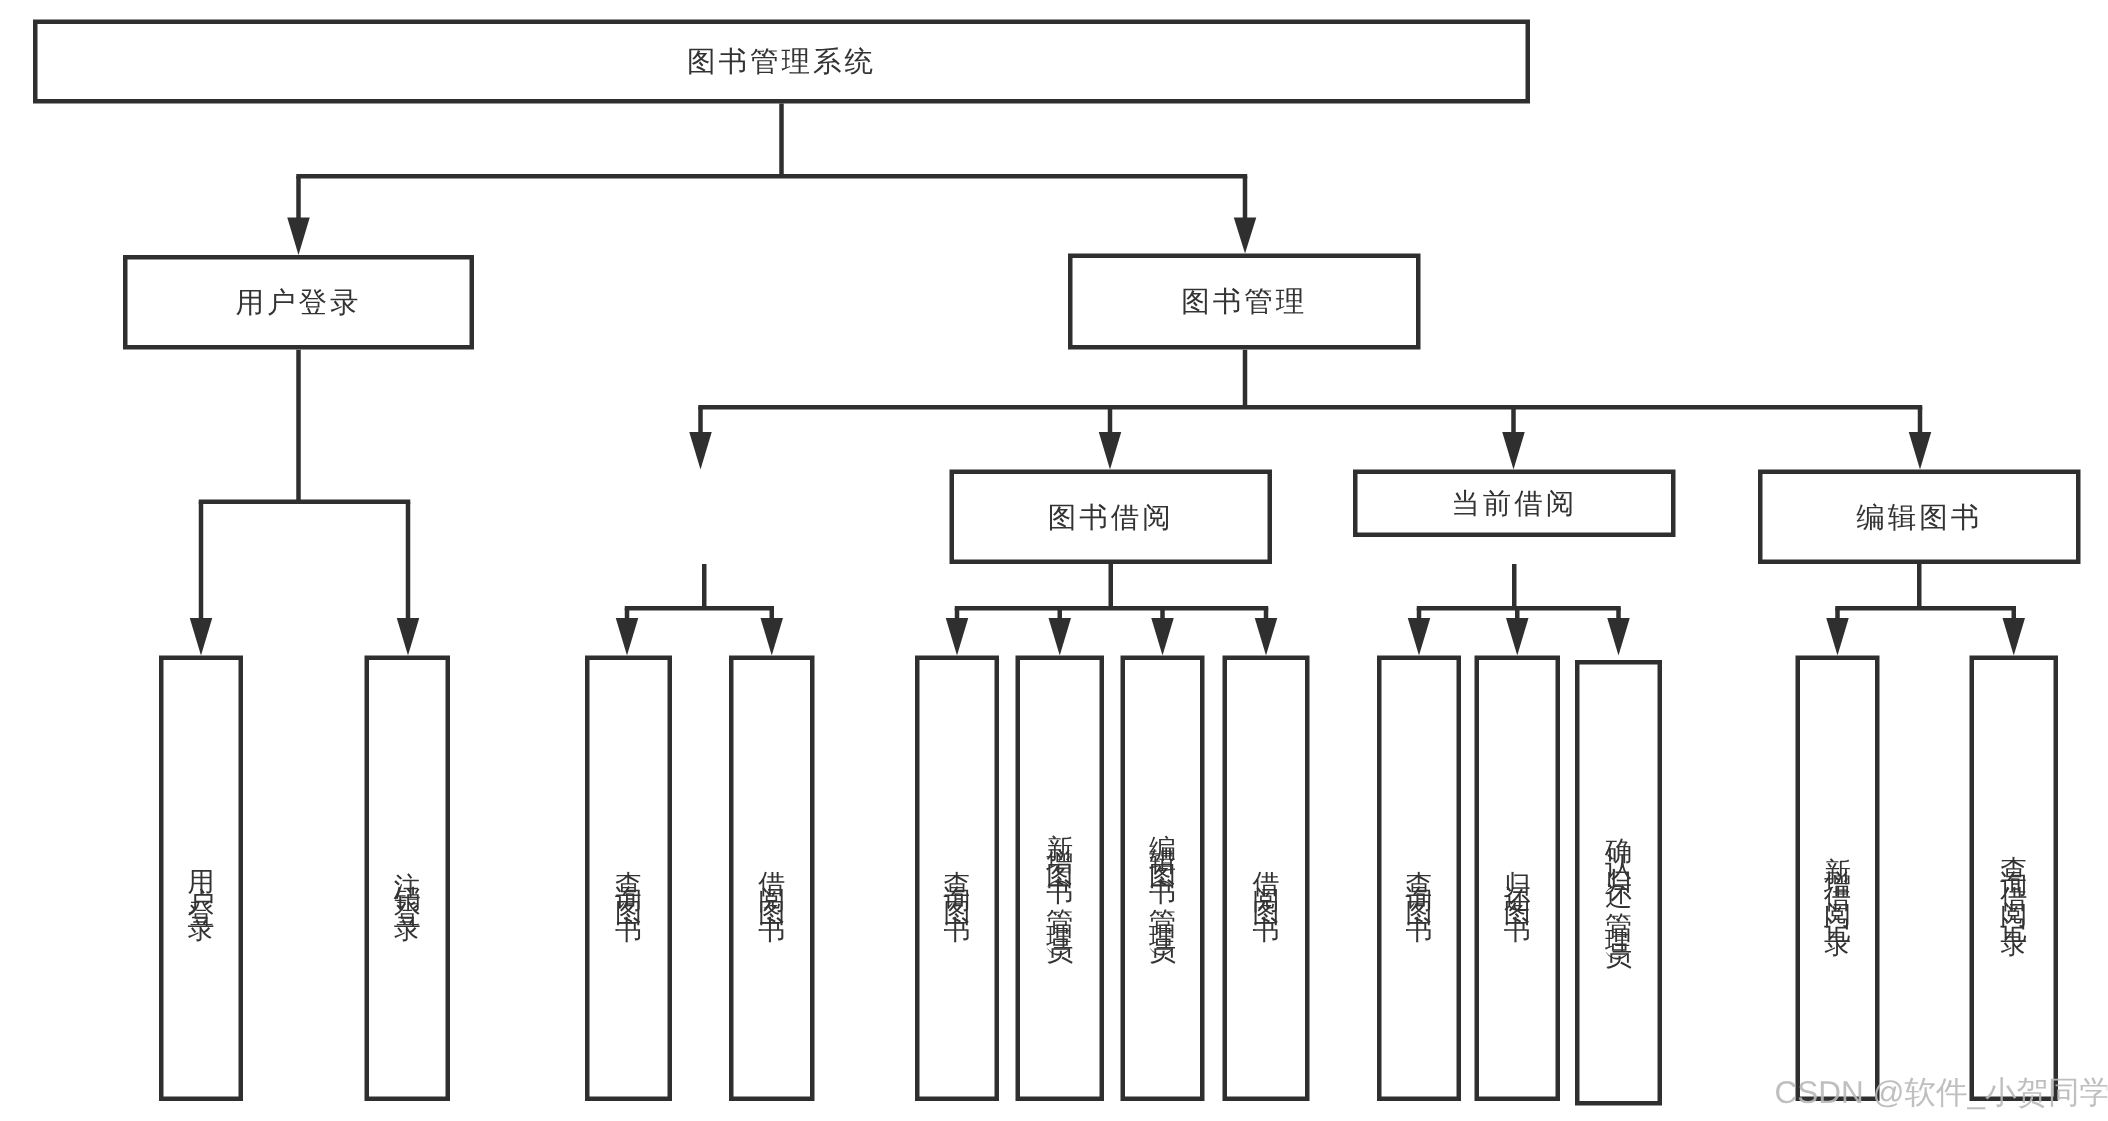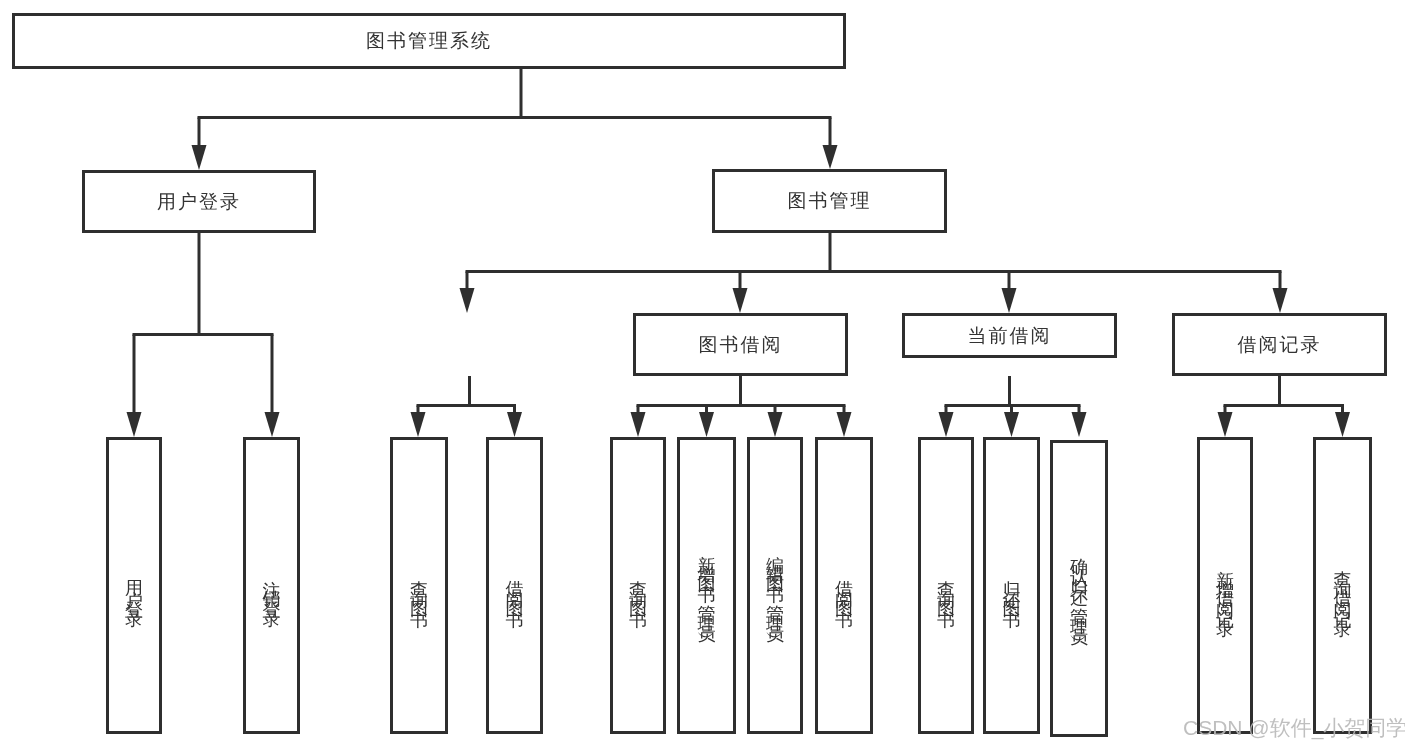--- a/index.html
+++ b/index.html
@@ -116,39 +116,39 @@
     <polygon class="arrow" points="1071.5,412 1086.5,412 1079,437"></polygon>
 
     <path class="stroke" d="M1279.5 376 V405.5"></path>
     <path class="stroke" d="M1223.5 405.5 H1344"></path>
     <path class="stroke" d="M1225 405.5 V416"></path>
     <polygon class="arrow" points="1217.5,412 1232.5,412 1225,437"></polygon>
     <path class="stroke" d="M1342.5 405.5 V416"></path>
     <polygon class="arrow" points="1335,412 1350,412 1342.5,437"></polygon>
   </svg>
 
-  <div class="node hnode" style="left:12px; top:13px; width:834px; height:56px;">
+  <div class="node hnode" style="left:22px; top:13px; width:998px; height:56px;">
     <span>图书管理系统</span>
   </div>
 
   <div class="node hnode" style="left:82px; top:170px; width:234px; height:63px;">
     <span>用户登录</span>
   </div>
   <div class="node hnode" style="left:712px; top:169px; width:235px; height:64px;">
     <span>图书管理</span>
   </div>
 
   <div class="node hnode" style="left:633px; top:313px; width:215px; height:63px;">
     <span>图书借阅</span>
   </div>
   <div class="node hnode" style="left:902px; top:313px; width:215px; height:45px;">
     <span>当前借阅</span>
   </div>
   <div class="node hnode" style="left:1172px; top:313px; width:215px; height:63px;">
-    <span>借阅记录</span>
+    <span>编辑图书</span>
   </div>
 
   <div class="node vnode" style="left:106px; width:56px;">
     <span>用户登录</span>
   </div>
   <div class="node vnode" style="left:243px; width:57px;">
     <span>注销登录</span>
   </div>
 
   <div class="node vnode" style="left:390px; width:58px;">

